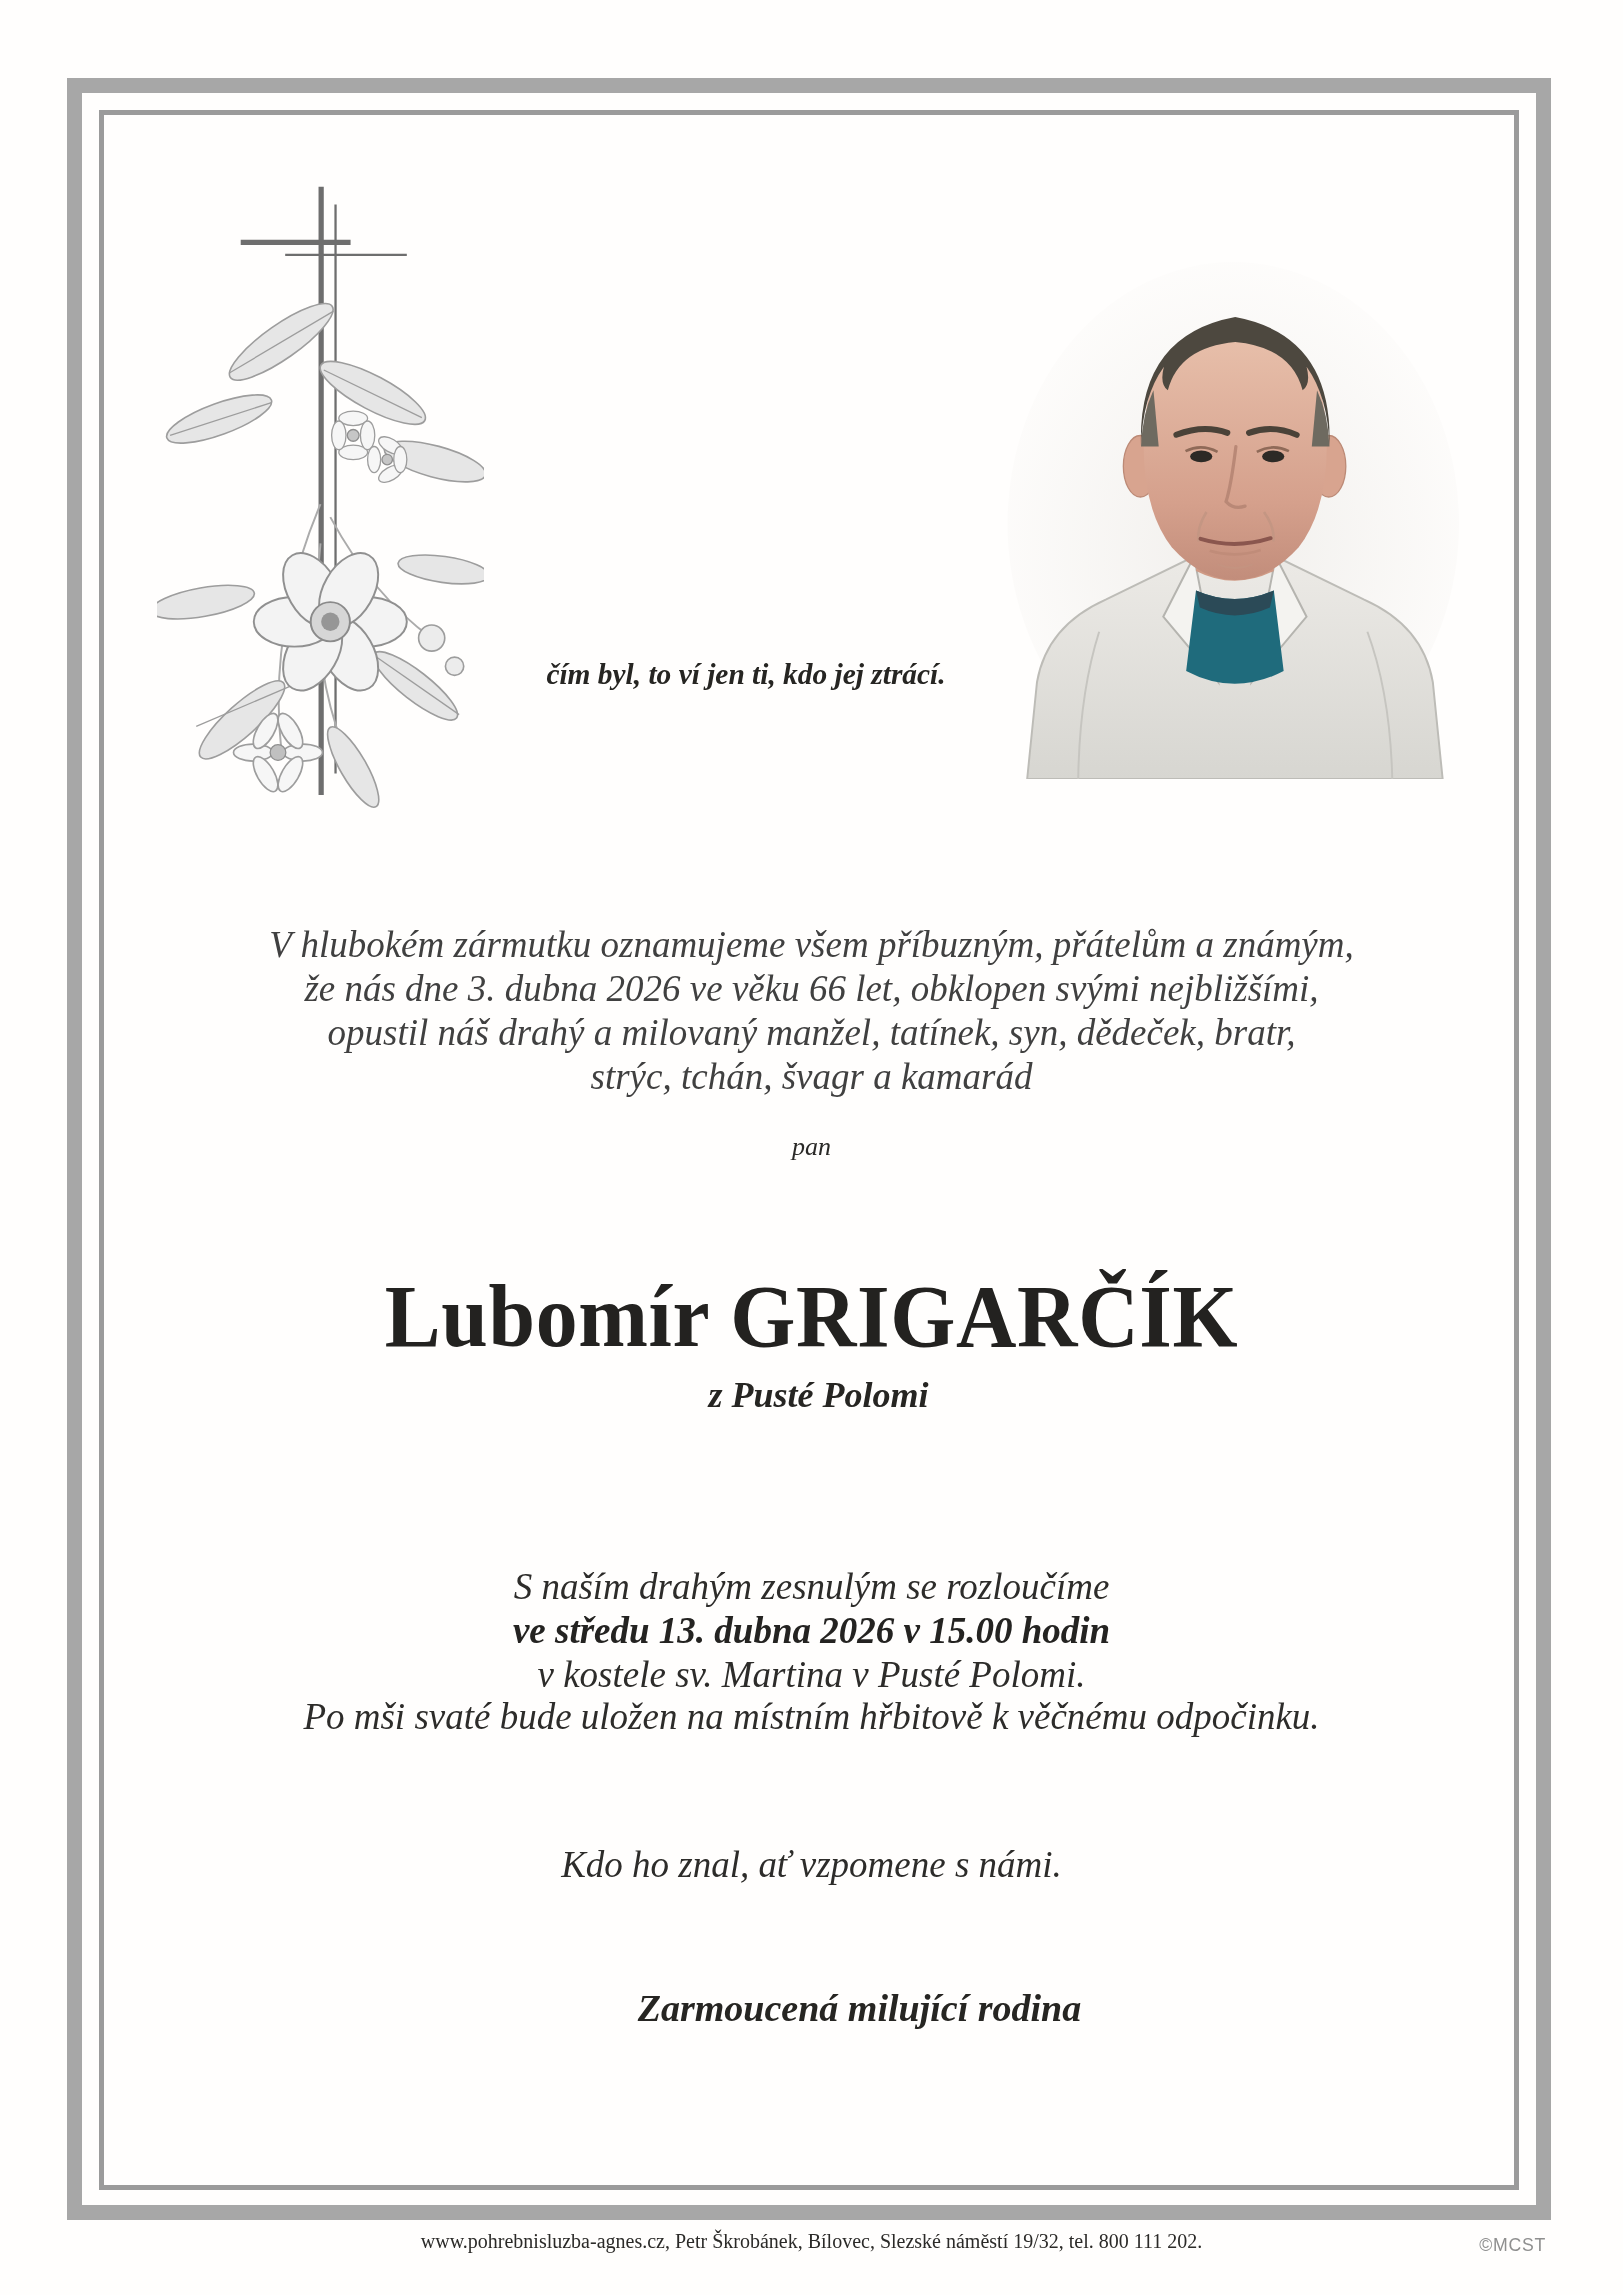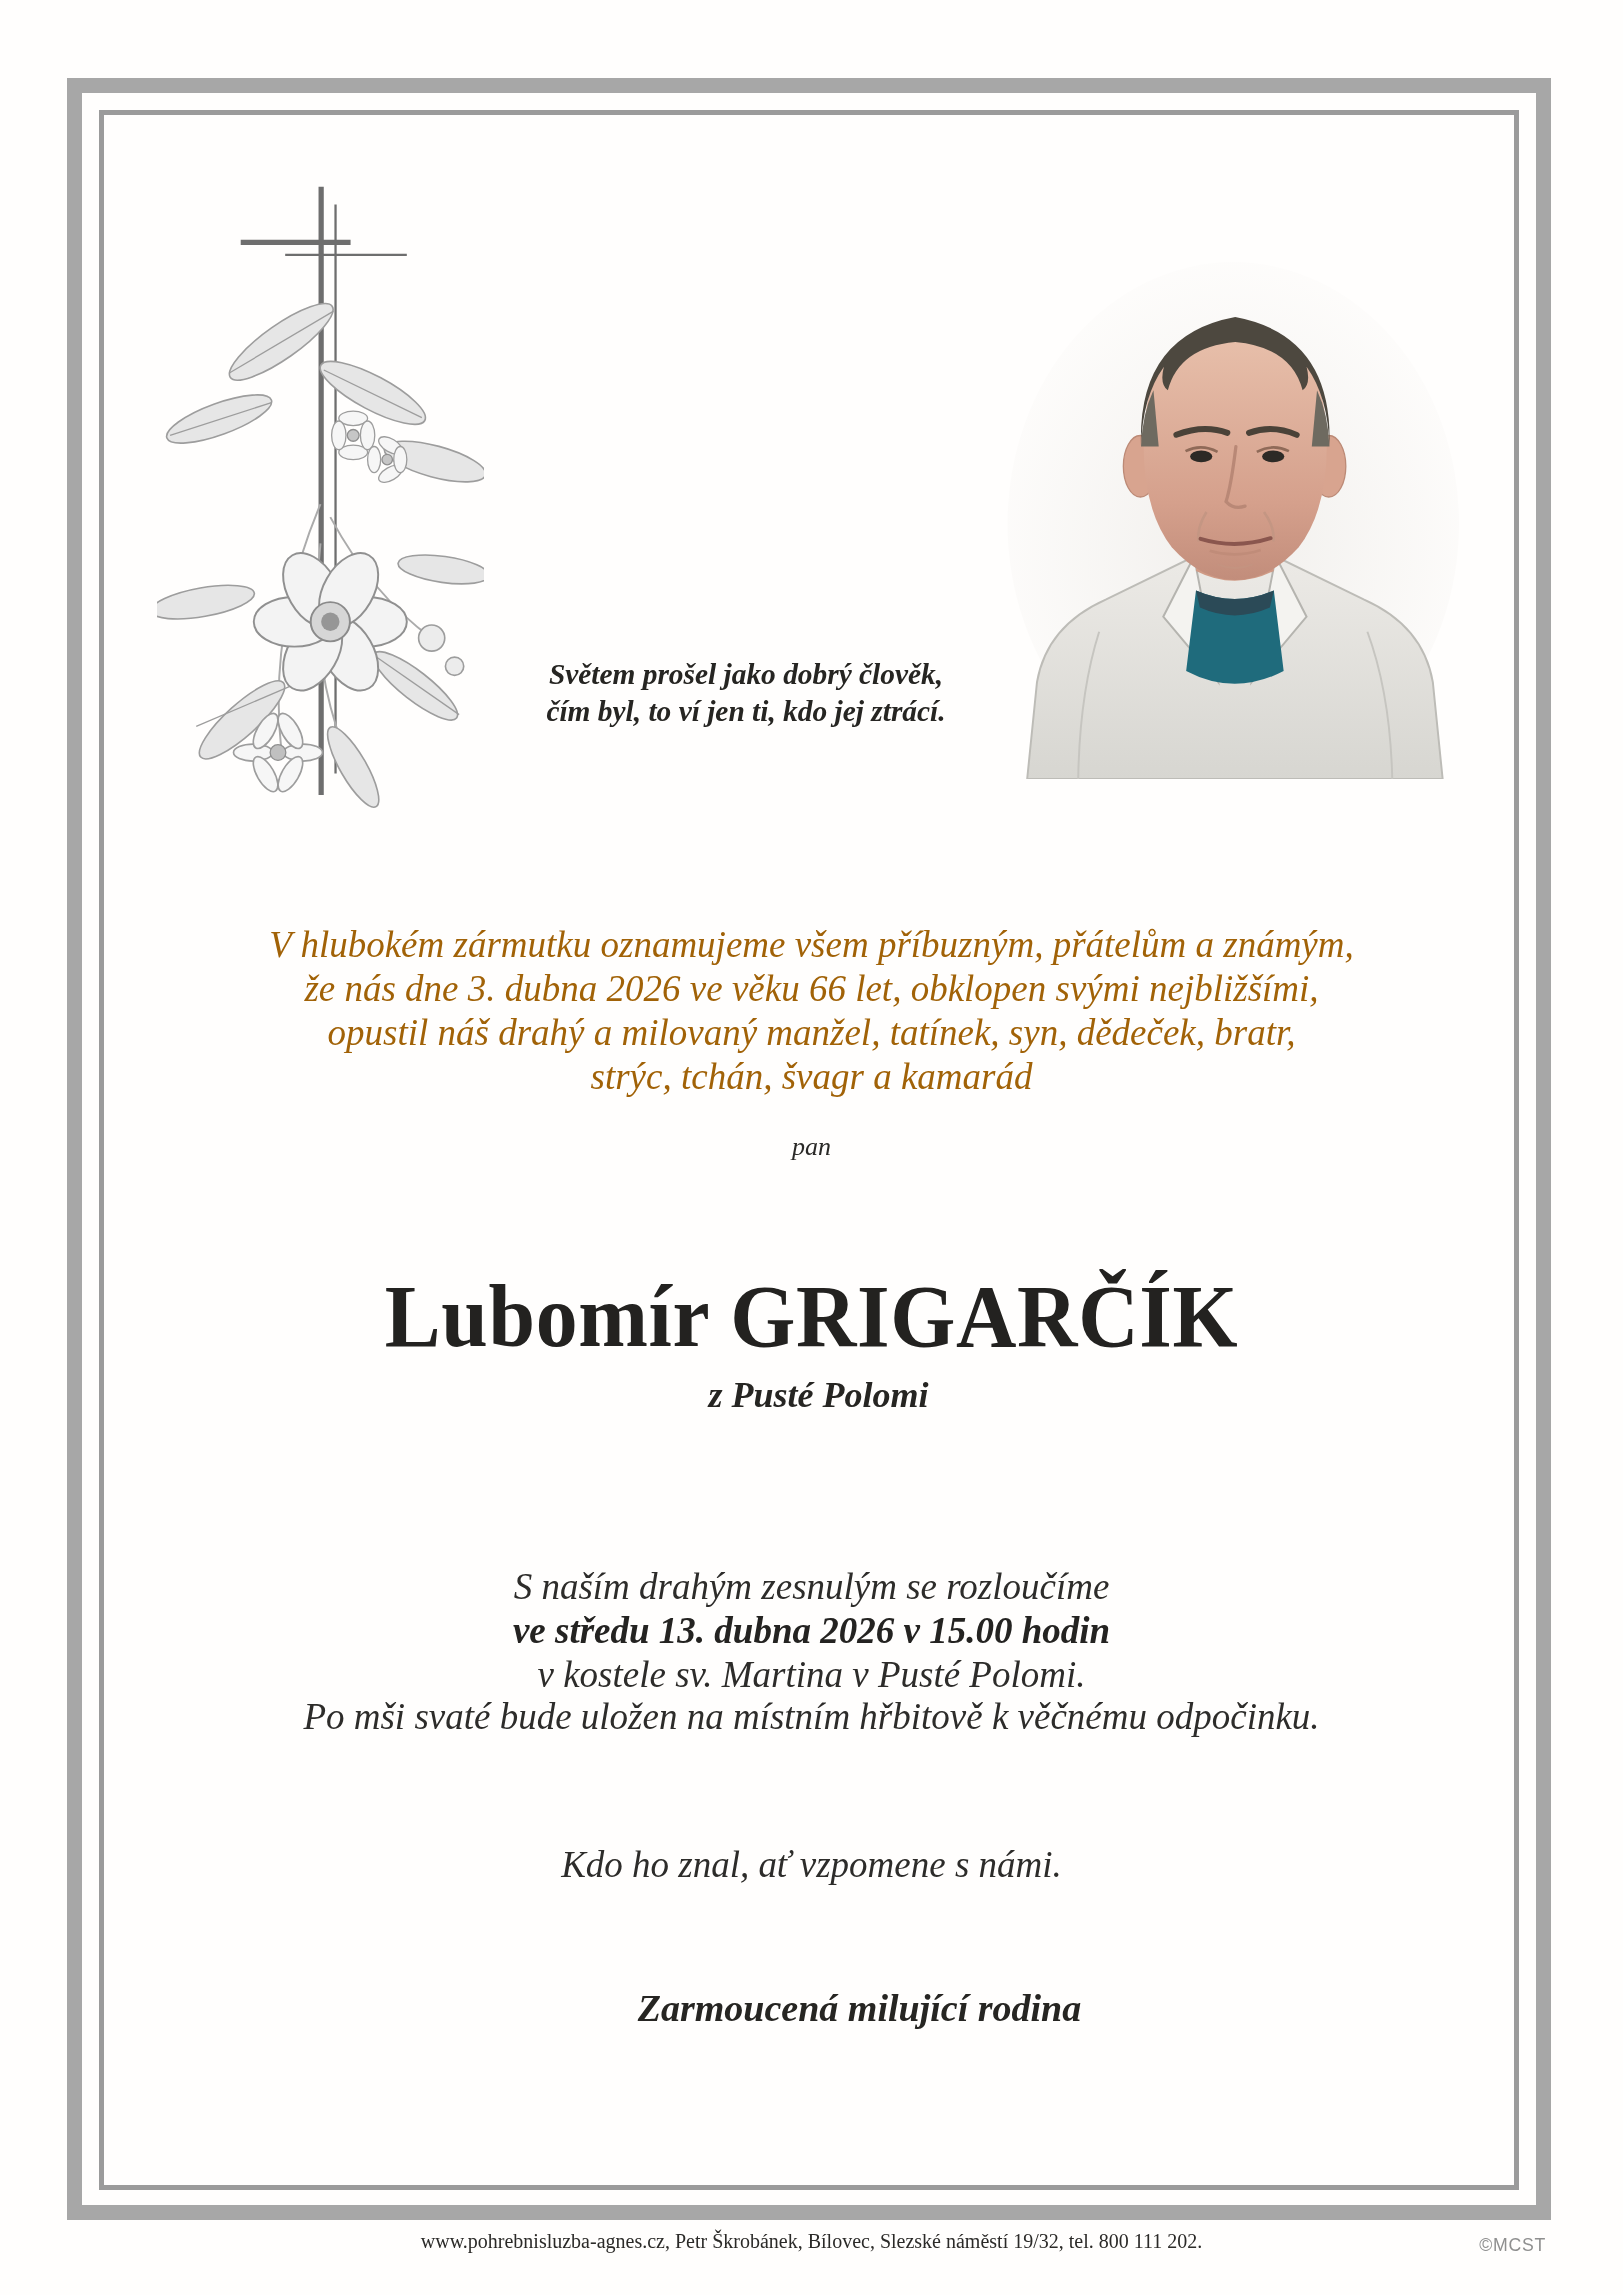--- a/index.html
+++ b/index.html
@@ -33,21 +33,21 @@
     left: 288px; top: 656px; width: 916px;
     text-align: center;
     font-size: 29.4px; line-height: 37px;
     font-style: italic; font-weight: bold;
     color: #262522;
   }
   .announcement {
     top: 923px;
     font-size: 37px; line-height: 44px;
     font-style: italic;
-    color: #a16207;
+    color: #404040;
   }
   .salutation {
     top: 1128px;
     font-size: 26px; line-height: 38px;
     font-style: italic;
   }
   .deceased-name {
     top: 1268px;
     font-size: 89px; line-height: 96px;
     font-weight: bold;
@@ -238,21 +238,20 @@
 
     <path d="M314 402 Q299 426 302 447" stroke="#c49683" stroke-width="4" fill="none"></path>
     <path d="M402 402 Q419 426 416 447" stroke="#c49683" stroke-width="4" fill="none"></path>
 
     <path d="M305 443 Q358 459 412 442" stroke="#8a564e" stroke-width="6" fill="none" stroke-linecap="round"></path>
     <path d="M319 461 Q358 473 397 460" stroke="#c08c79" stroke-width="4" fill="none"></path>
     <path d="M331 482 Q358 493 385 482" stroke="#c49380" stroke-width="3" fill="none"></path>
   </svg>
 
   <div class="motto">
-    <div>Světem prošel jako dobrý člověk,</div>
     <div>čím byl, to ví jen ti, kdo jej ztrácí.</div>
   </div>
 
   <div class="abs centered announcement">
     <div>V hlubokém zármutku oznamujeme všem příbuzným, přátelům a známým,</div>
     <div>že nás dne 3. dubna 2026 ve věku 66 let, obklopen svými nejbližšími,</div>
     <div>opustil náš drahý a milovaný manžel, tatínek, syn, dědeček, bratr,</div>
     <div>strýc, tchán, švagr a kamarád</div>
   </div>
 

